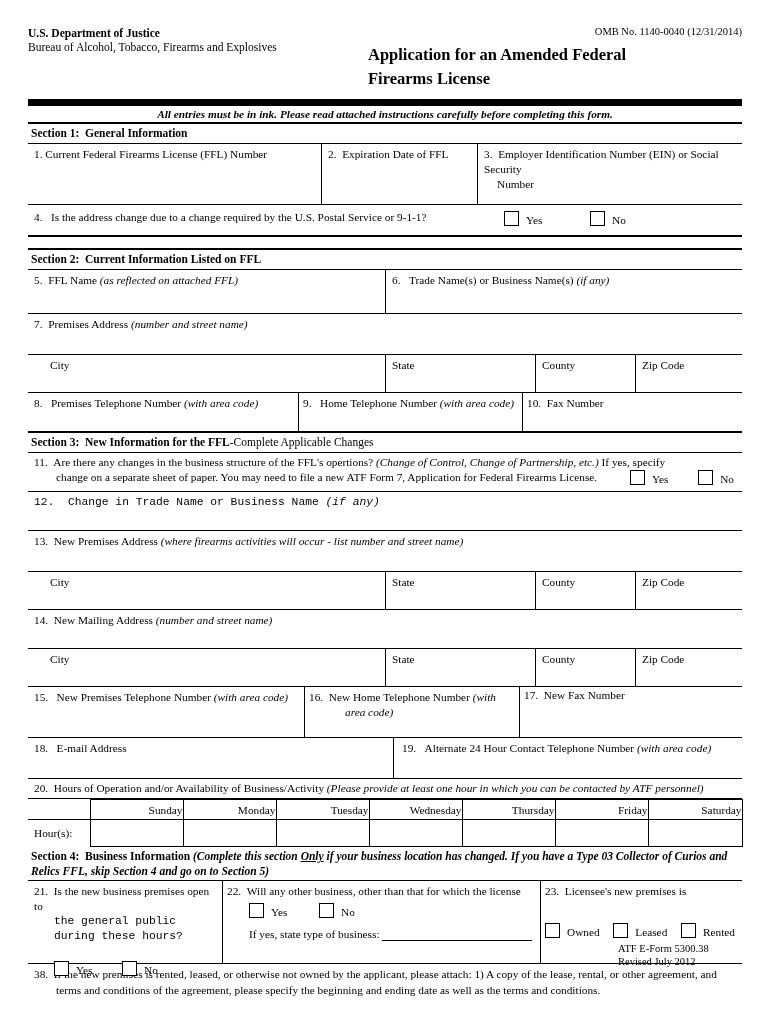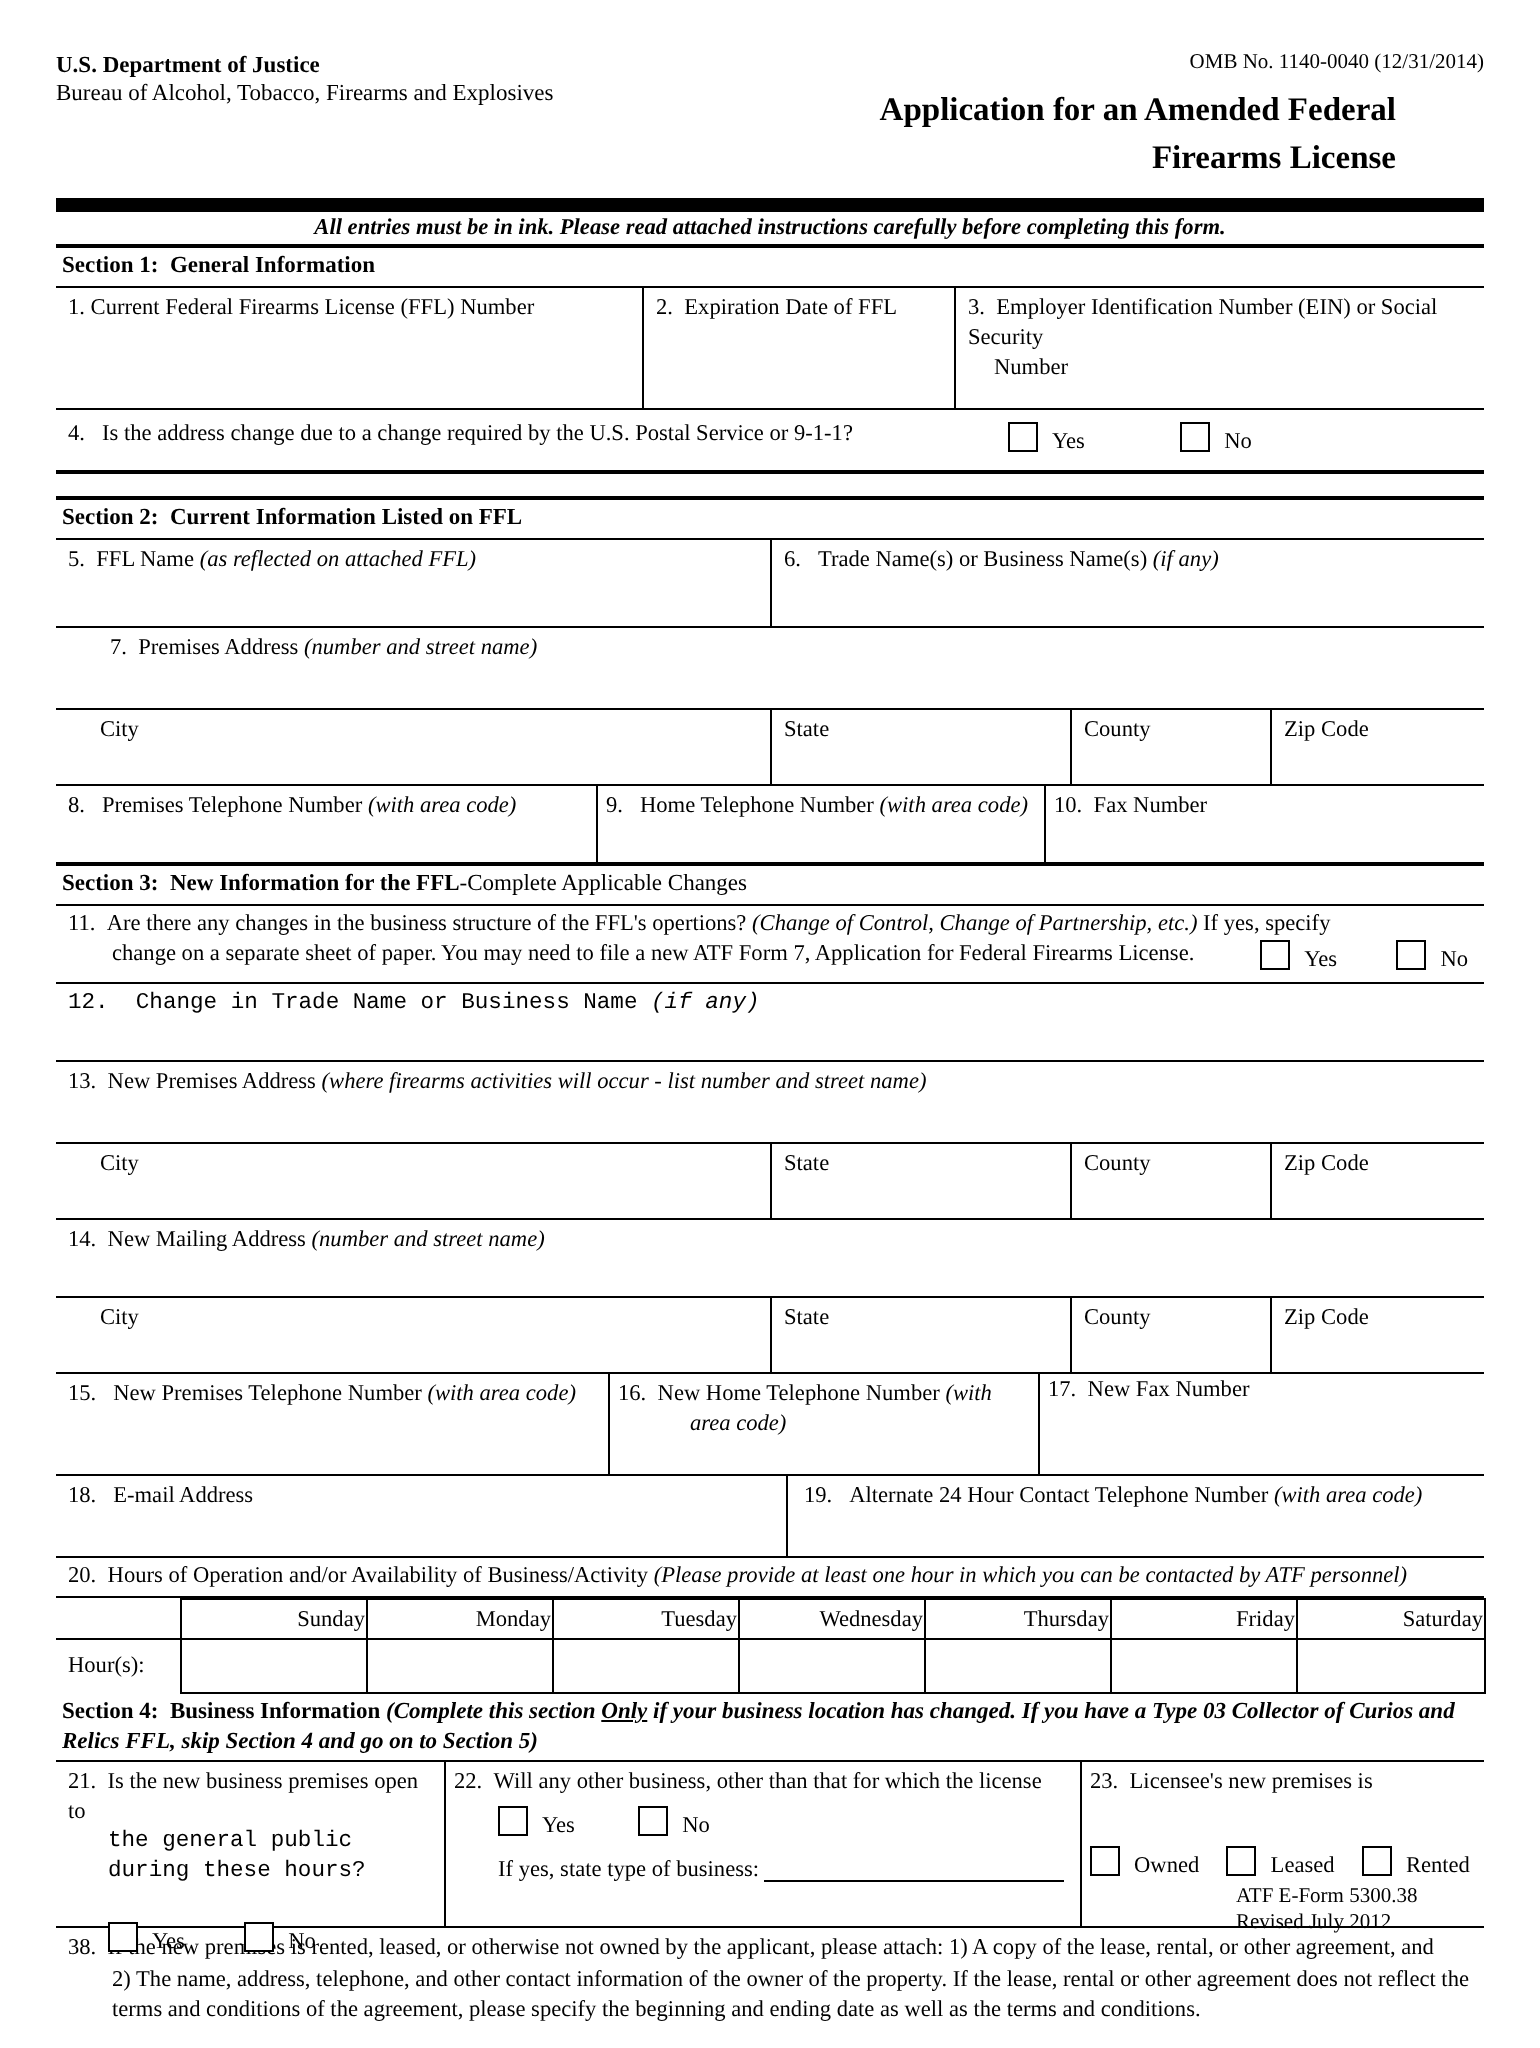--- a/index.html
+++ b/index.html
@@ -56,21 +56,20 @@
     white-space: nowrap;
   }
   .form-title {
     position: absolute;
     left: 340px;
     top: 17px;
     width: 330px;
     font-weight: bold;
     font-size: 16.5px;
     line-height: 24px;
-    text-align: right;
   }
 
   
   .thickbar {
     height: 7px;
     background: #000000;
     margin-top: 5px;
   }
 
   .instructions {
@@ -242,21 +241,21 @@
       <span>5.</span>
       <span>&nbsp;</span><span>FFL Name </span><i>(as reflected on attached FFL)</i>
     </div>
     <div class="cell" style="width:357px;height:43px;">
       <span>6.</span>
       <span>&nbsp;&nbsp;</span><span>Trade Name(s) or Business Name(s) </span><i>(if any)</i>
     </div>
   </div>
 
   <div class="row">
-    <div class="cell" style="width:714px;height:40px;margin-left:21px;">
+    <div class="cell" style="width:714px;height:40px;">
       <span>7.</span>
       <span>&nbsp;</span><span>Premises Address </span><i>(number and street name)</i>
     </div>
   </div>
 
   <div class="row">
     <div class="cell" style="width:357px;height:37px;padding-left:22px;">
       <span>City</span>
     </div>
     <div class="cell" style="width:150px;height:37px;">
@@ -468,21 +467,20 @@
       </div>
     </div>
   </div>
 
   <div class="row">
     <div class="para" style="width:714px;box-sizing:border-box;height:62px;">
       <span class="hang">
         <span>38.</span>
         <span>&nbsp;</span><span>If the new premises is rented, leased, or otherwise not owned by the applicant, please attach:  1)  A copy of the lease, rental, or other agreement, and</span>
       </span>
-      <span class="cont">2)  The name, address, telephone, and other contact information of the owner of the property.  If the lease, rental or other agreement does not reflect the</span>
       <span class="cont">terms and conditions of the agreement, please specify the beginning and ending date as well as the terms and conditions.</span>
     </div>
   </div>
 
  </div>
 
  <div class="footer">
    <div>ATF E-Form 5300.38</div>
    <div>Revised July 2012</div>
  </div>

